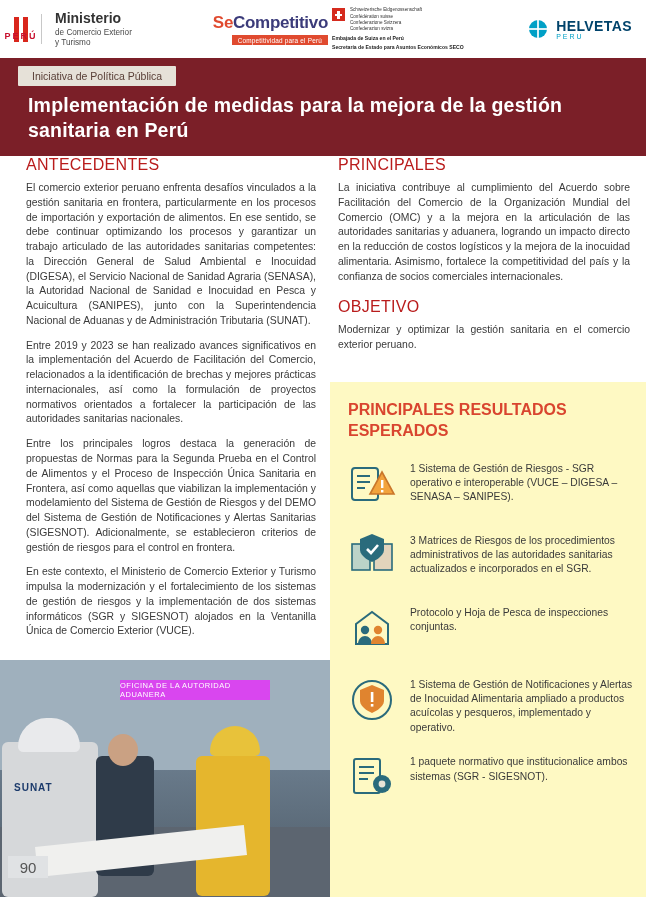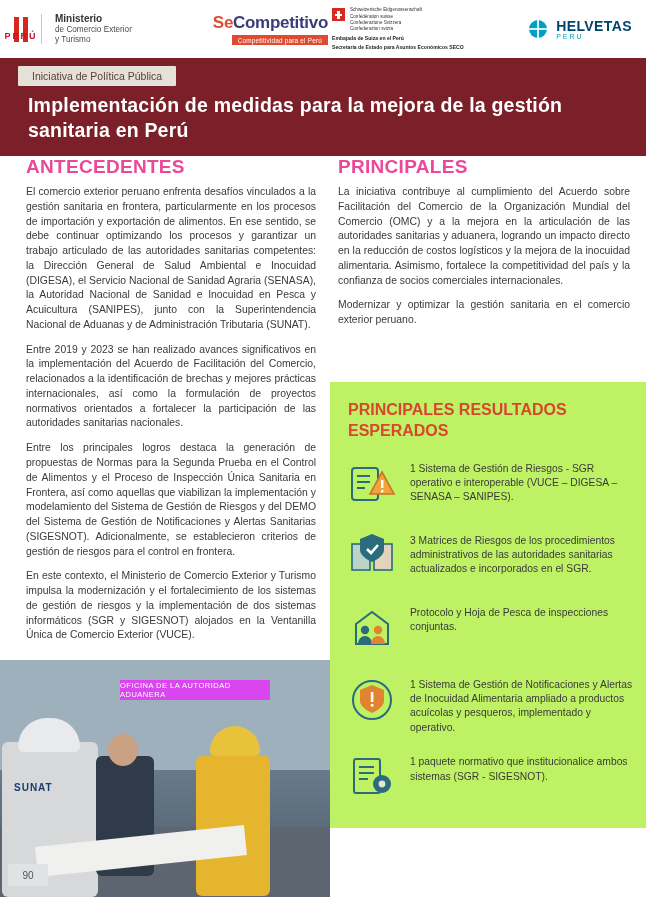--- a/index.html
+++ b/index.html
@@ -23,21 +23,21 @@
   .peru-flag {
     width: 14px; height: 25px; position: relative; border: 0;
     background: linear-gradient(to right, #d9261c 0 33.3%, #ffffff 33.3% 66.6%, #d9261c 66.6% 100%);
   }
   .peru-word {
     font-size: 9px; font-weight: bold; color: #c8102e; letter-spacing: 2px;
     position: absolute; bottom: 1px; left: 50%; transform: translateX(-50%);
   }
   .divider-v { width: 1px; height: 30px; background: #c8c8c8; margin: 0 7px; }
   .min-text { font-size: 8.2px; line-height: 1.25; color: #4a4a4a; }
-  .min-text b { color: #333; font-size: 10px; display: block; font-weight: bold; }
+  .min-text b { color: #333; font-size: 14px; display: block; font-weight: bold; }
 
   .logo-secomp { width: 160px; display: flex; flex-direction: column; align-items: flex-end; }
   .secomp-title { font-size: 17px; font-weight: bold; color: #3b3b7a; letter-spacing: -0.3px; }
   .secomp-title .se { color: #e04a2f; }
   .secomp-sub {
     font-size: 6.4px; color: #ffffff; background: #e04a2f;
     padding: 1.5px 6px; margin-top: 2px; letter-spacing: .2px;
   }
 
   .logo-swiss { width: 190px; display: flex; flex-direction: column; gap: 2px; padding-left: 4px;}
@@ -78,32 +78,32 @@
   .main-title {
     font-size: 19.5px; font-weight: bold; line-height: 1.28;
     margin: 7px 26px 0 28px; letter-spacing: .2px;
   }
 
   
   .left-col { position: absolute; top: 156px; left: 26px; width: 290px; }
   .right-col { position: absolute; top: 156px; left: 338px; width: 292px; }
 
   h2.sec {
-    color: #ec4899; font-size: 19px; font-weight: bold; letter-spacing: .3px;
+    color: #b91c1c; font-size: 16px; font-weight: normal; letter-spacing: .3px;
     margin-bottom: 7px;
   }
   p.body {
     font-size: 10.4px; line-height: 1.42; color: #3a3a3a; text-align: justify;
     margin-bottom: 10px;
   }
 
   
   .results-panel {
-    position: absolute; top: 382px; left: 330px; width: 316px; height: 446px;
-    background: #bef264;
+    position: absolute; top: 382px; left: 330px; width: 316px; height: 515px;
+    background: #fef9c3;
   }
   .results-title {
     color: #d9452f; font-size: 16px; font-weight: bold; line-height: 1.3;
     margin: 18px 18px 0 18px;
   }
   .result-item { display: flex; gap: 12px; margin: 16px 8px 0 16px; align-items: flex-start; }
   .result-icon { width: 52px; flex: none; }
   .result-text { font-size: 10.3px; line-height: 1.4; color: #3a3a3a; padding-top: 4px; }
 
   
@@ -119,21 +119,21 @@
   }
   .ph-floor { position:absolute; left:0; bottom:0; width:330px; height:70px; background:#5c6570; }
   .ph-person { position:absolute; border-radius:6px; }
   .ph-p1 { left:2px; top:82px; width:96px; height:155px; background:#d6d8da; }
   .ph-helm1 { left:18px; top:58px; width:62px; height:34px; background:#e9eaec; border-radius:32px 32px 6px 6px; }
   .ph-p2 { left:96px; top:96px; width:58px; height:120px; background:#2f3b49; }
   .ph-head2 { left:108px; top:74px; width:30px; height:32px; background:#caa183; border-radius:50%; }
   .ph-p3 { left:196px; top:96px; width:74px; height:140px; background:#e5b62d; }
   .ph-helm3 { left:210px; top:66px; width:50px; height:30px; background:#e8c23a; border-radius:26px 26px 5px 5px; }
   .ph-box { position:absolute; left:36px; top:176px; width:210px; height:30px; background:#f0f0ee; transform: rotate(-6deg); }
-  .ph-tag { position:absolute; left:8px; top:196px; width:40px; height:22px; background:#e0e2e4; font-size:10px; color:#555; display:flex; align-items:center; justify-content:center;margin-top:8px; }
+  .ph-tag { position:absolute; left:8px; top:196px; width:40px; height:22px; background:#e0e2e4; font-size:15px; color:#555; display:flex; align-items:center; justify-content:center; }
   .ph-logo-s { position:absolute; left:14px; top:122px; font-size:10px; color:#1b3a6b; font-weight:bold; letter-spacing:1px; }
 </style>
 </head>
 <body>
 
 <div class="page">
 
   <div class="logo-bar">
 
     <div class="logo-peru">
@@ -187,20 +187,21 @@
     <h2 class="sec">ANTECEDENTES</h2>
     <p class="body">El comercio exterior peruano enfrenta desafíos vinculados a la gestión sanitaria en frontera, particularmente en los procesos de importación y exportación de alimentos. En ese sentido, se debe continuar optimizando los procesos y garantizar un trabajo articulado de las autoridades sanitarias competentes: la Dirección General de Salud Ambiental e Inocuidad (DIGESA), el Servicio Nacional de Sanidad Agraria (SENASA), la Autoridad Nacional de Sanidad e Inocuidad en Pesca y Acuicultura (SANIPES), junto con la Superintendencia Nacional de Aduanas y de Administración Tributaria (SUNAT).</p>
     <p class="body">Entre 2019 y 2023 se han realizado avances significativos en la implementación del Acuerdo de Facilitación del Comercio, relacionados a la identificación de brechas y mejores prácticas internacionales, así como la formulación de proyectos normativos orientados a fortalecer la participación de las autoridades sanitarias nacionales.</p>
     <p class="body">Entre los principales logros destaca la generación de propuestas de Normas para la Segunda Prueba en el Control de Alimentos y el Proceso de Inspección Única Sanitaria en Frontera, así como aquellas que viabilizan la implementación y modelamiento del Sistema de Gestión de Riesgos y del DEMO del Sistema de Gestión de Notificaciones y Alertas Sanitarias (SIGESNOT). Adicionalmente, se establecieron criterios de gestión de riesgos para el control en frontera.</p>
     <p class="body">En este contexto, el Ministerio de Comercio Exterior y Turismo impulsa la modernización y el fortalecimiento de los sistemas de gestión de riesgos y la implementación de dos sistemas informáticos (SGR y SIGESNOT) alojados en la Ventanilla Única de Comercio Exterior (VUCE).</p>
   </div>
 
   <div class="right-col">
     <h2 class="sec">PRINCIPALES</h2>
     <p class="body">La iniciativa contribuye al cumplimiento del Acuerdo sobre Facilitación del Comercio de la Organización Mundial del Comercio (OMC) y a la mejora en la articulación de las autoridades sanitarias y aduanera, logrando un impacto directo en la reducción de costos logísticos y la mejora de la inocuidad alimentaria. Asimismo, fortalece la competitividad del país y la confianza de socios comerciales internacionales.</p>
+    <h2 class="sec" style="margin-top:14px">OBJETIVO</h2>
     <p class="body">Modernizar y optimizar la gestión sanitaria en el comercio exterior peruano.</p>
   </div>
 
   <div class="results-panel">
     <div class="results-title">
       <span>PRINCIPALES RESULTADOS</span><br>
       <span>ESPERADOS</span>
     </div>
 
     <div class="result-item">

